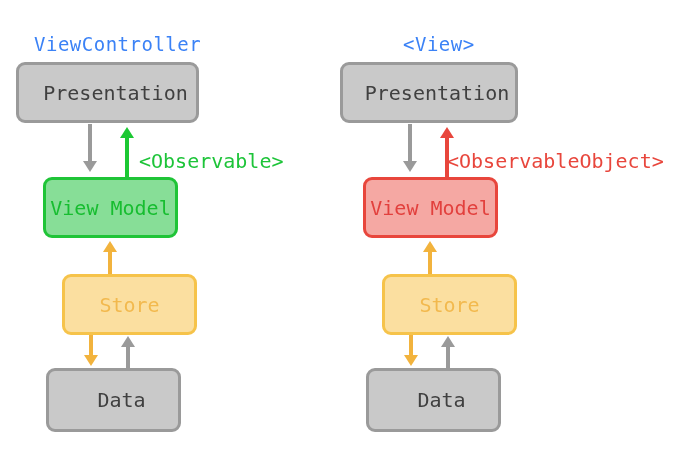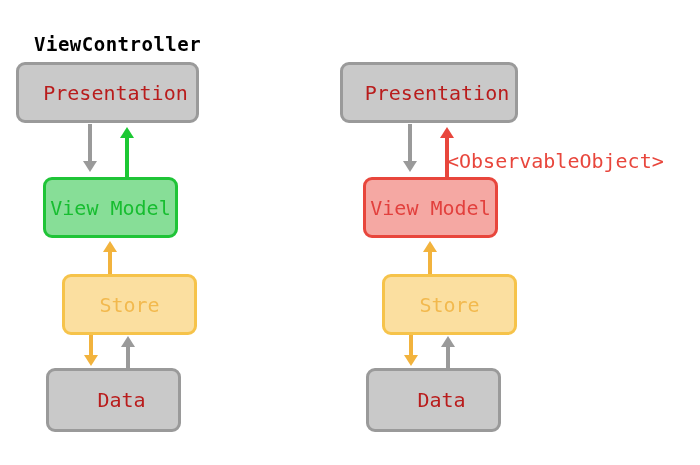--- a/index.html
+++ b/index.html
@@ -12,37 +12,36 @@
     position: relative;
     width: 700px;
     height: 465px;
     background: #ffffff;
     overflow: hidden;
   }
   .col-title {
     position: absolute;
     top: 33px;
     font-size: 19px;
-    color: #000000;
+    color: #3b82f6;
     letter-spacing: 0.5px;
     white-space: nowrap;
-    font-weight: bold;
   }
   .box {
     position: absolute;
     box-sizing: border-box;
     border: 3px solid;
     border-radius: 9px;
     display: flex;
     align-items: center;
     justify-content: center;
     font-size: 20px;
     white-space: nowrap;
   }
-  .box.gray   { background: #c9c9c9; border-color: #9a9a9a; color: #b91c1c; padding-left: 16px; }
+  .box.gray   { background: #c9c9c9; border-color: #9a9a9a; color: #404040; padding-left: 16px; }
   .box.green  { background: #87de97; border-color: #1fc437; color: #17bd30; }
   .box.yellow { background: #fbdfa0; border-color: #f6c34a; color: #f2b94e; margin-left: 20px; }
   .box.red    { background: #f5a8a3; border-color: #e8463c; color: #e2403d; }
 
   .arrow { position: absolute; width: 14px; }
   .arrow .shaft {
     position: absolute; left: 5px; width: 4px;
     background: currentColor; display: block;
   }
   .arrow .head {
@@ -88,20 +87,21 @@
 
   <div class="arrow down c-gray" style="left:83px; top:124px; height:48px">
       <i class="shaft"></i>
       <i class="head"></i>
     </div>
   <div class="arrow up c-green" style="left:120px; top:127px; height:50px">
       <i class="shaft"></i>
       <i class="head"></i>
     </div>
 
+  <div class="annot green" style="left:139px; top:149px">&lt;Observable&gt;</div>
 
   <div class="box green" style="left:43px; top:177px; width:135px; height:61px">
     <span>View Model</span>
   </div>
 
   <div class="arrow up c-yellow" style="left:103px; top:241px; height:33px">
       <i class="shaft"></i>
       <i class="head"></i>
     </div>
 
@@ -115,20 +115,21 @@
     </div>
   <div class="arrow up c-gray" style="left:121px; top:336px; height:32px">
       <i class="shaft"></i>
       <i class="head"></i>
     </div>
 
   <div class="box gray" style="left:46px; top:368px; width:135px; height:64px">
     <span>Data</span>
   </div>
 
+  <div class="col-title" style="left:403px">&lt;View&gt;</div>
 
   <div class="box gray" style="left:340px; top:62px; width:178px; height:61px">
     <span>Presentation</span>
   </div>
 
   <div class="arrow down c-gray" style="left:403px; top:124px; height:48px">
       <i class="shaft"></i>
       <i class="head"></i>
     </div>
   <div class="arrow up c-red" style="left:440px; top:127px; height:50px">

